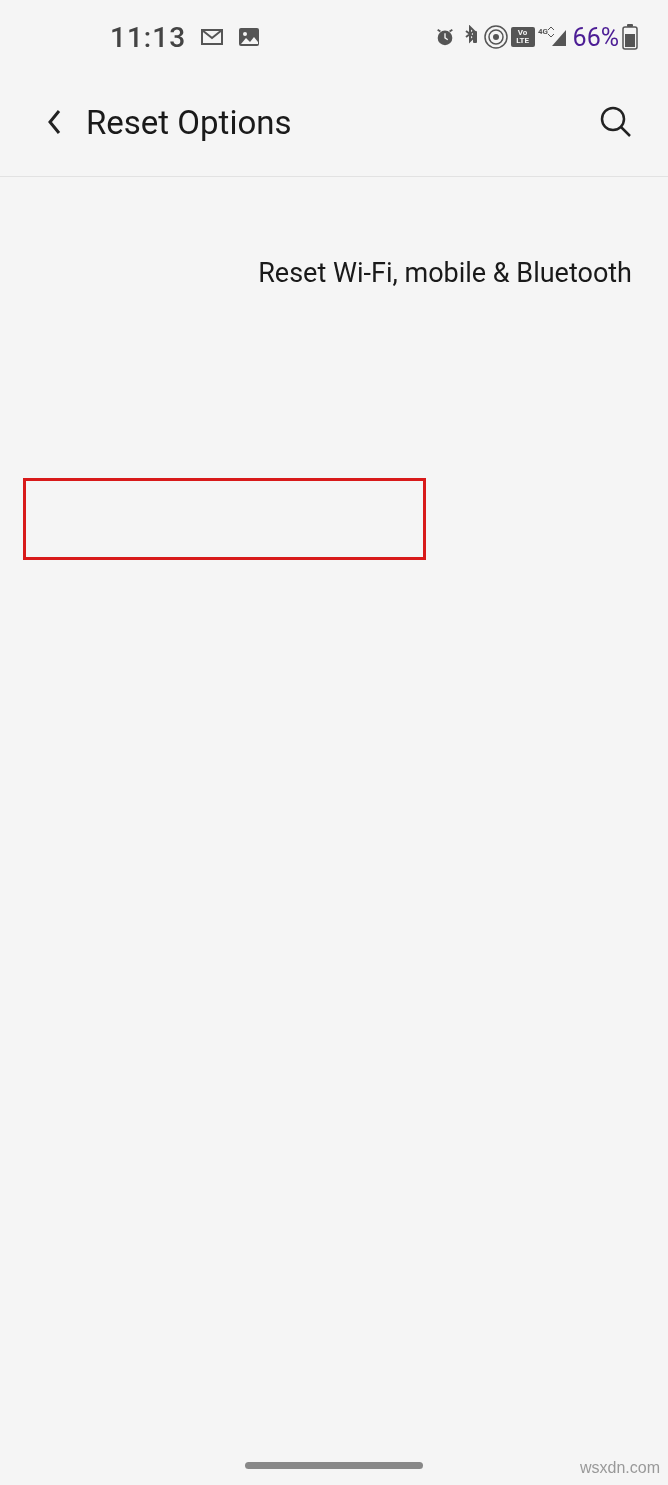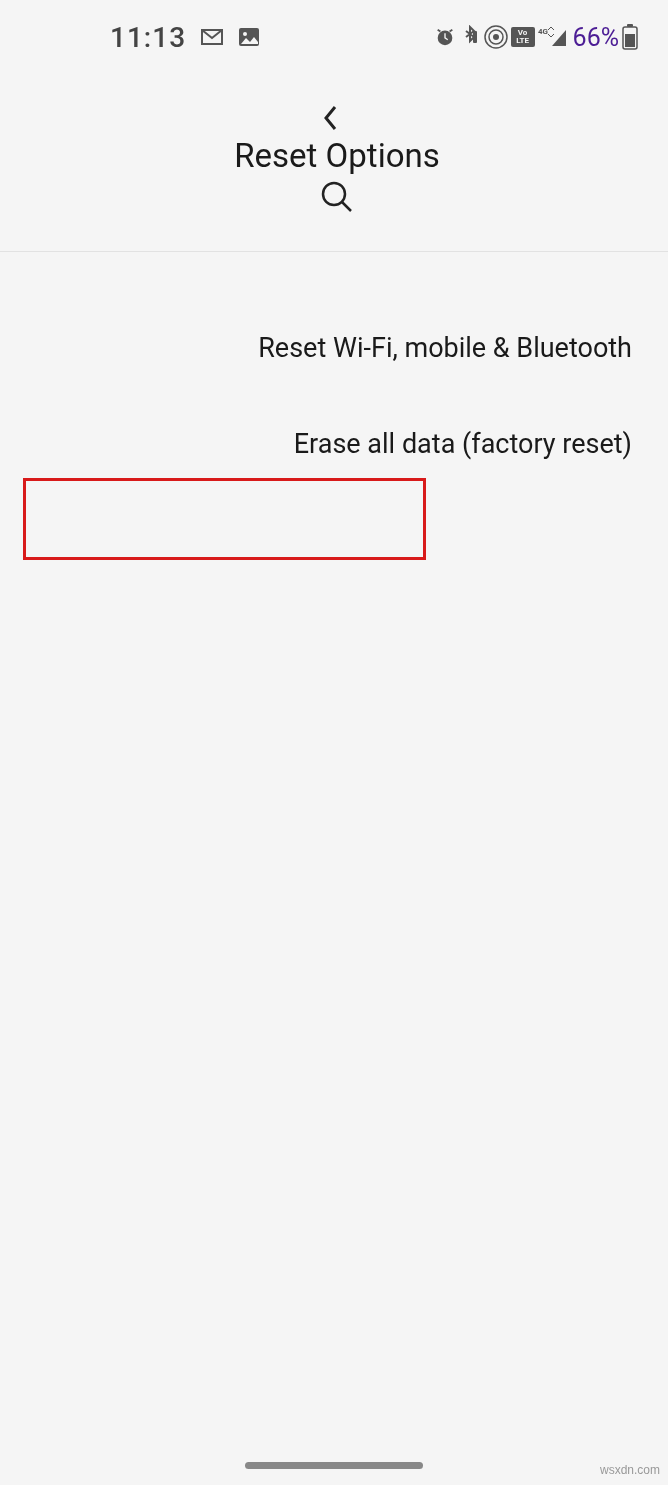--- a/index.html
+++ b/index.html
@@ -52,21 +52,20 @@
     .battery-pct {
       font-size: 25px;
       color: #4c1d95;
       margin-left: 2px;
     }
     .header {
       display: flex;
       align-items: center;
       padding: 40px 30px 32px 36px;
       border-bottom: 1px solid #e2e2e2;
-      flex-direction: column;
     }
     .back-btn {
       display: flex;
       align-items: center;
       justify-content: center;
       width: 36px;
       height: 36px;
       margin-right: 14px;
     }
     .back-btn svg {
@@ -118,21 +117,21 @@
       transform: translateX(-50%);
       width: 178px;
       height: 7px;
       background: #888;
       border-radius: 4px;
     }
     .watermark {
       position: absolute;
       right: 8px;
       bottom: 8px;
-      font-size: 12px;
+      font-size: 16px;
       color: #999;
       font-family: Arial, sans-serif;
     }
     .volte-badge {
       display: inline-flex;
       align-items: center;
       justify-content: center;
       width: 24px;
       height: 20px;
       background: #555;
@@ -221,20 +220,19 @@
   <div class="search-btn">
     <svg width="34" height="34" viewBox="0 0 34 34">
         <circle cx="14" cy="14" r="11"></circle>
         <path d="M22 22l9 9"></path>
       </svg>
   </div>
 </div>
 
 <div class="options">
   <div class="option-item">Reset Wi-Fi, mobile &amp; Bluetooth</div>
-  <div class="option-item">Erase all data (factory reset)</div>
 </div>
 
 <div class="highlight-box"></div>
 
 <div class="nav-bar"></div>
 
 <div class="watermark">wsxdn.com</div>
 
 </body></html>

